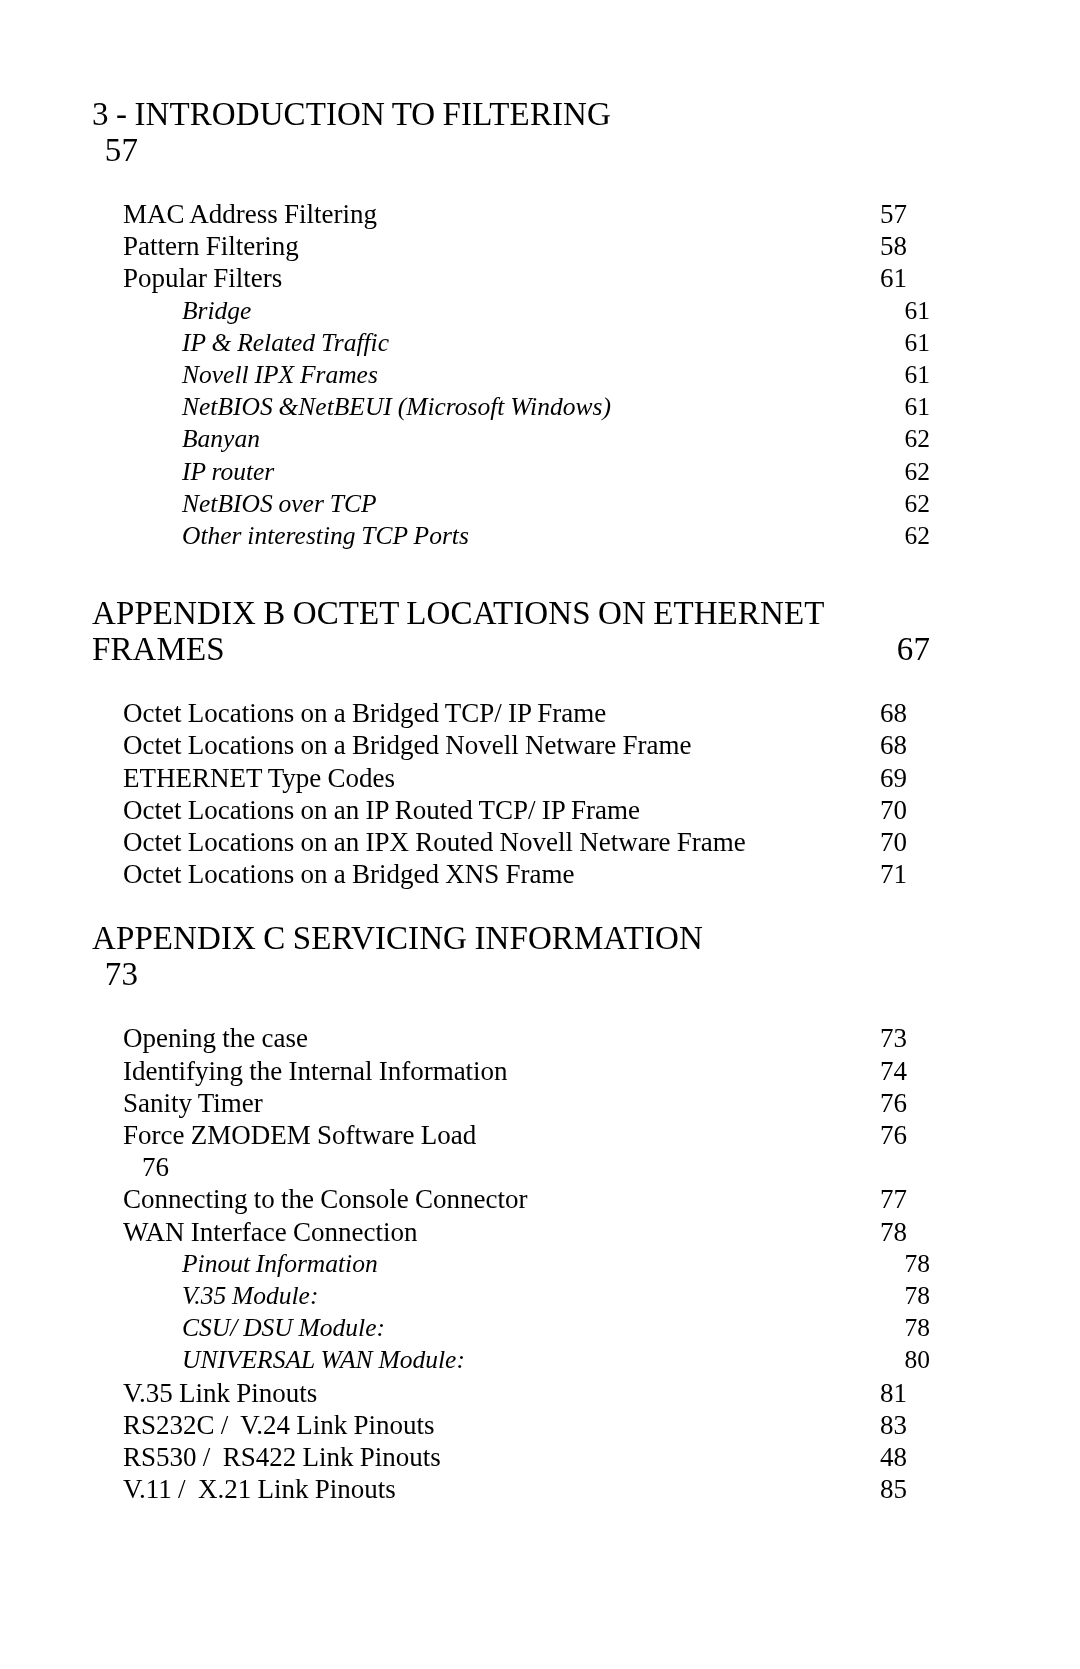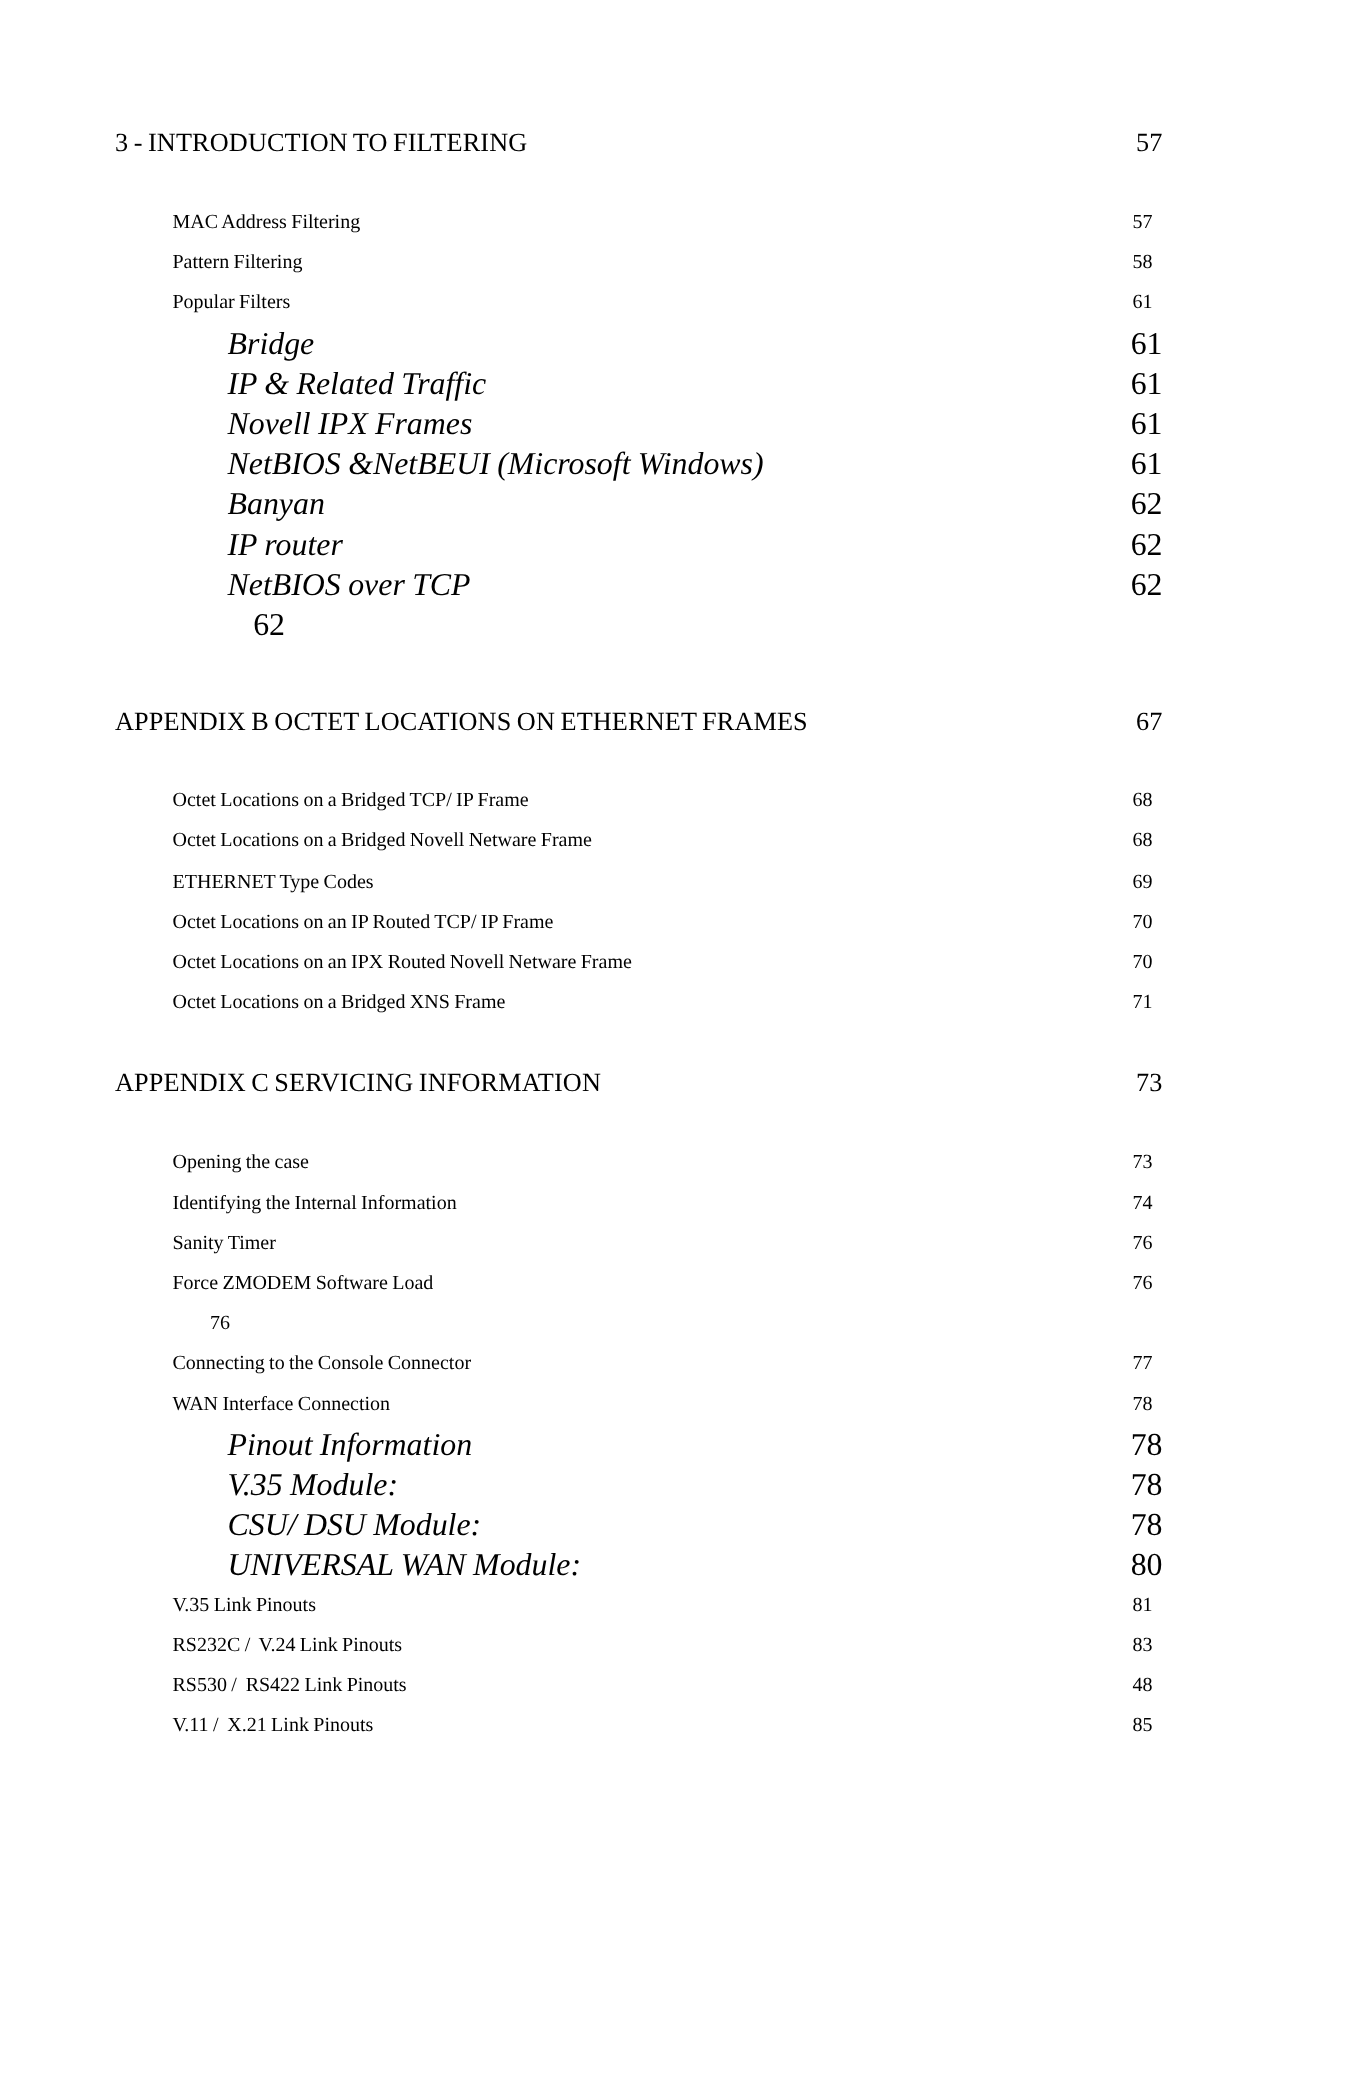--- a/index.html
+++ b/index.html
@@ -39,31 +39,32 @@
     white-space: pre;
   }
   .toc-entry .entry-page {
     flex: 0 0 auto;
     text-align: right;
     min-width: 46px;
     white-space: pre;
   }
   
   .level-0 {
-    font-size: 21px;
+    font-size: 33px;
     line-height: 36px;
     letter-spacing: 0.1px;
     margin-left: 0;
+    flex-direction: column;
   }
   .level-0 .entry-title { word-spacing: -1px; }
   
   .level-1 {
-    font-size: 16px;
+    font-size: 27px;
     line-height: 32.2px;
-    margin-left: 46px;
+    margin-left: 31px;
     width: 784px;
   }
   .level-1 .entry-title { word-spacing: -0.5px; }
   
   .level-2 {
     font-size: 25.5px;
     line-height: 32.2px;
     margin-left: 90px;
     width: 748px;
   }
@@ -131,20 +132,21 @@
       </li>
       <li class="toc-entry level-2">
         <span class="entry-title">IP router</span>
         <span class="entry-page">62</span>
       </li>
       <li class="toc-entry level-2">
         <span class="entry-title">NetBIOS over TCP</span>
         <span class="entry-page">62</span>
       </li>
       <li class="toc-entry level-2">
+        <span class="entry-title">Other interesting TCP Ports</span>
         <span class="entry-page">62</span>
       </li>
       <li class="toc-entry level-0 wrap gap-before-lg">
         <span class="entry-title">APPENDIX B OCTET LOCATIONS ON  ETHERNET FRAMES</span>
         <span class="entry-page">67</span>
       </li>
       <li class="toc-entry level-1 gap-before-md">
         <span class="entry-title">Octet Locations on a Bridged TCP/ IP Frame</span>
         <span class="entry-page">68</span>
       </li>

